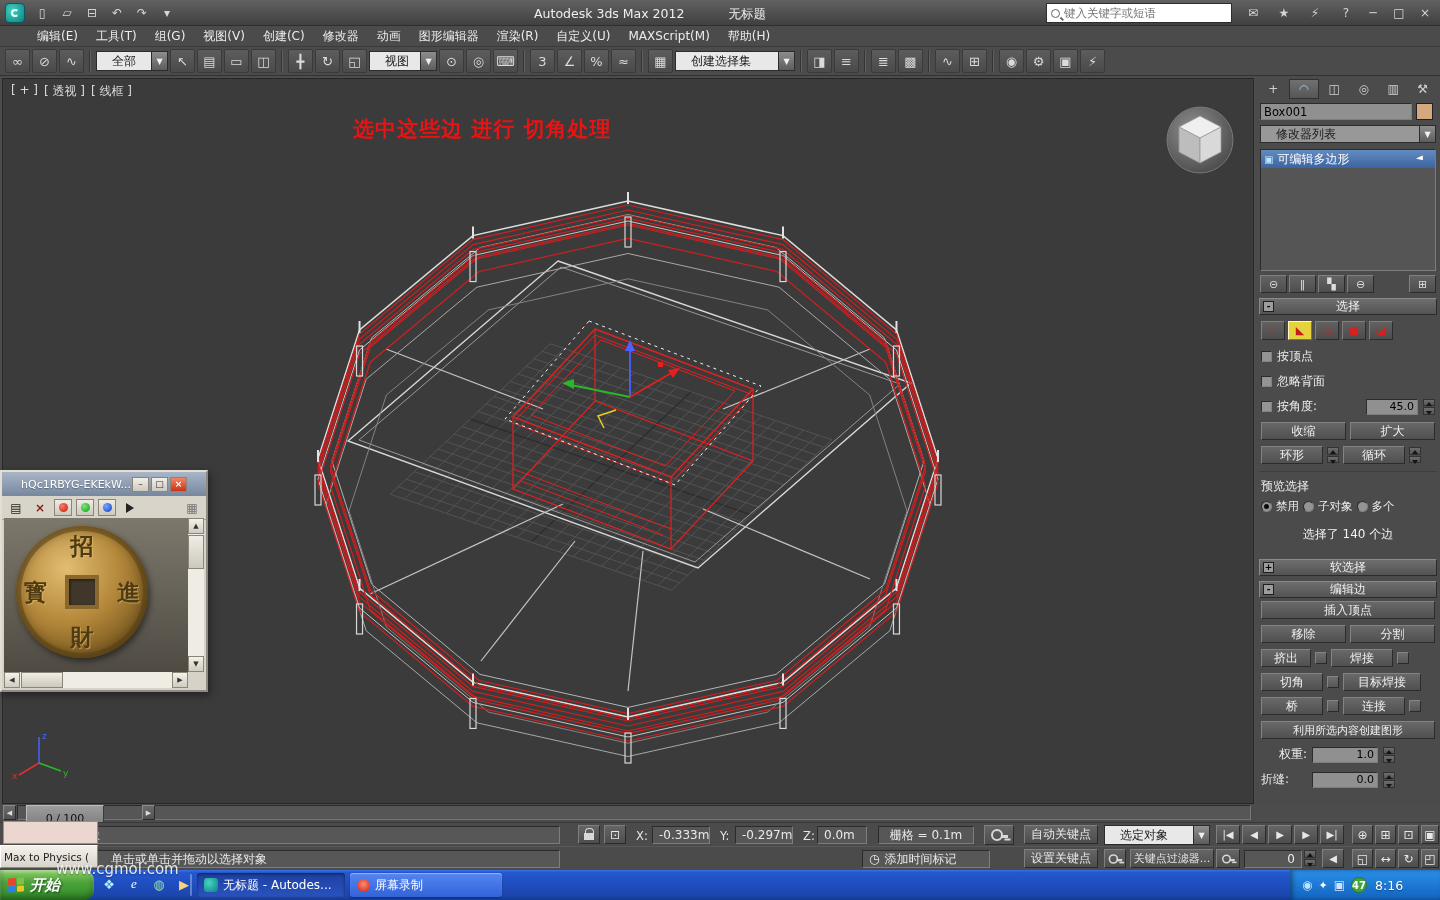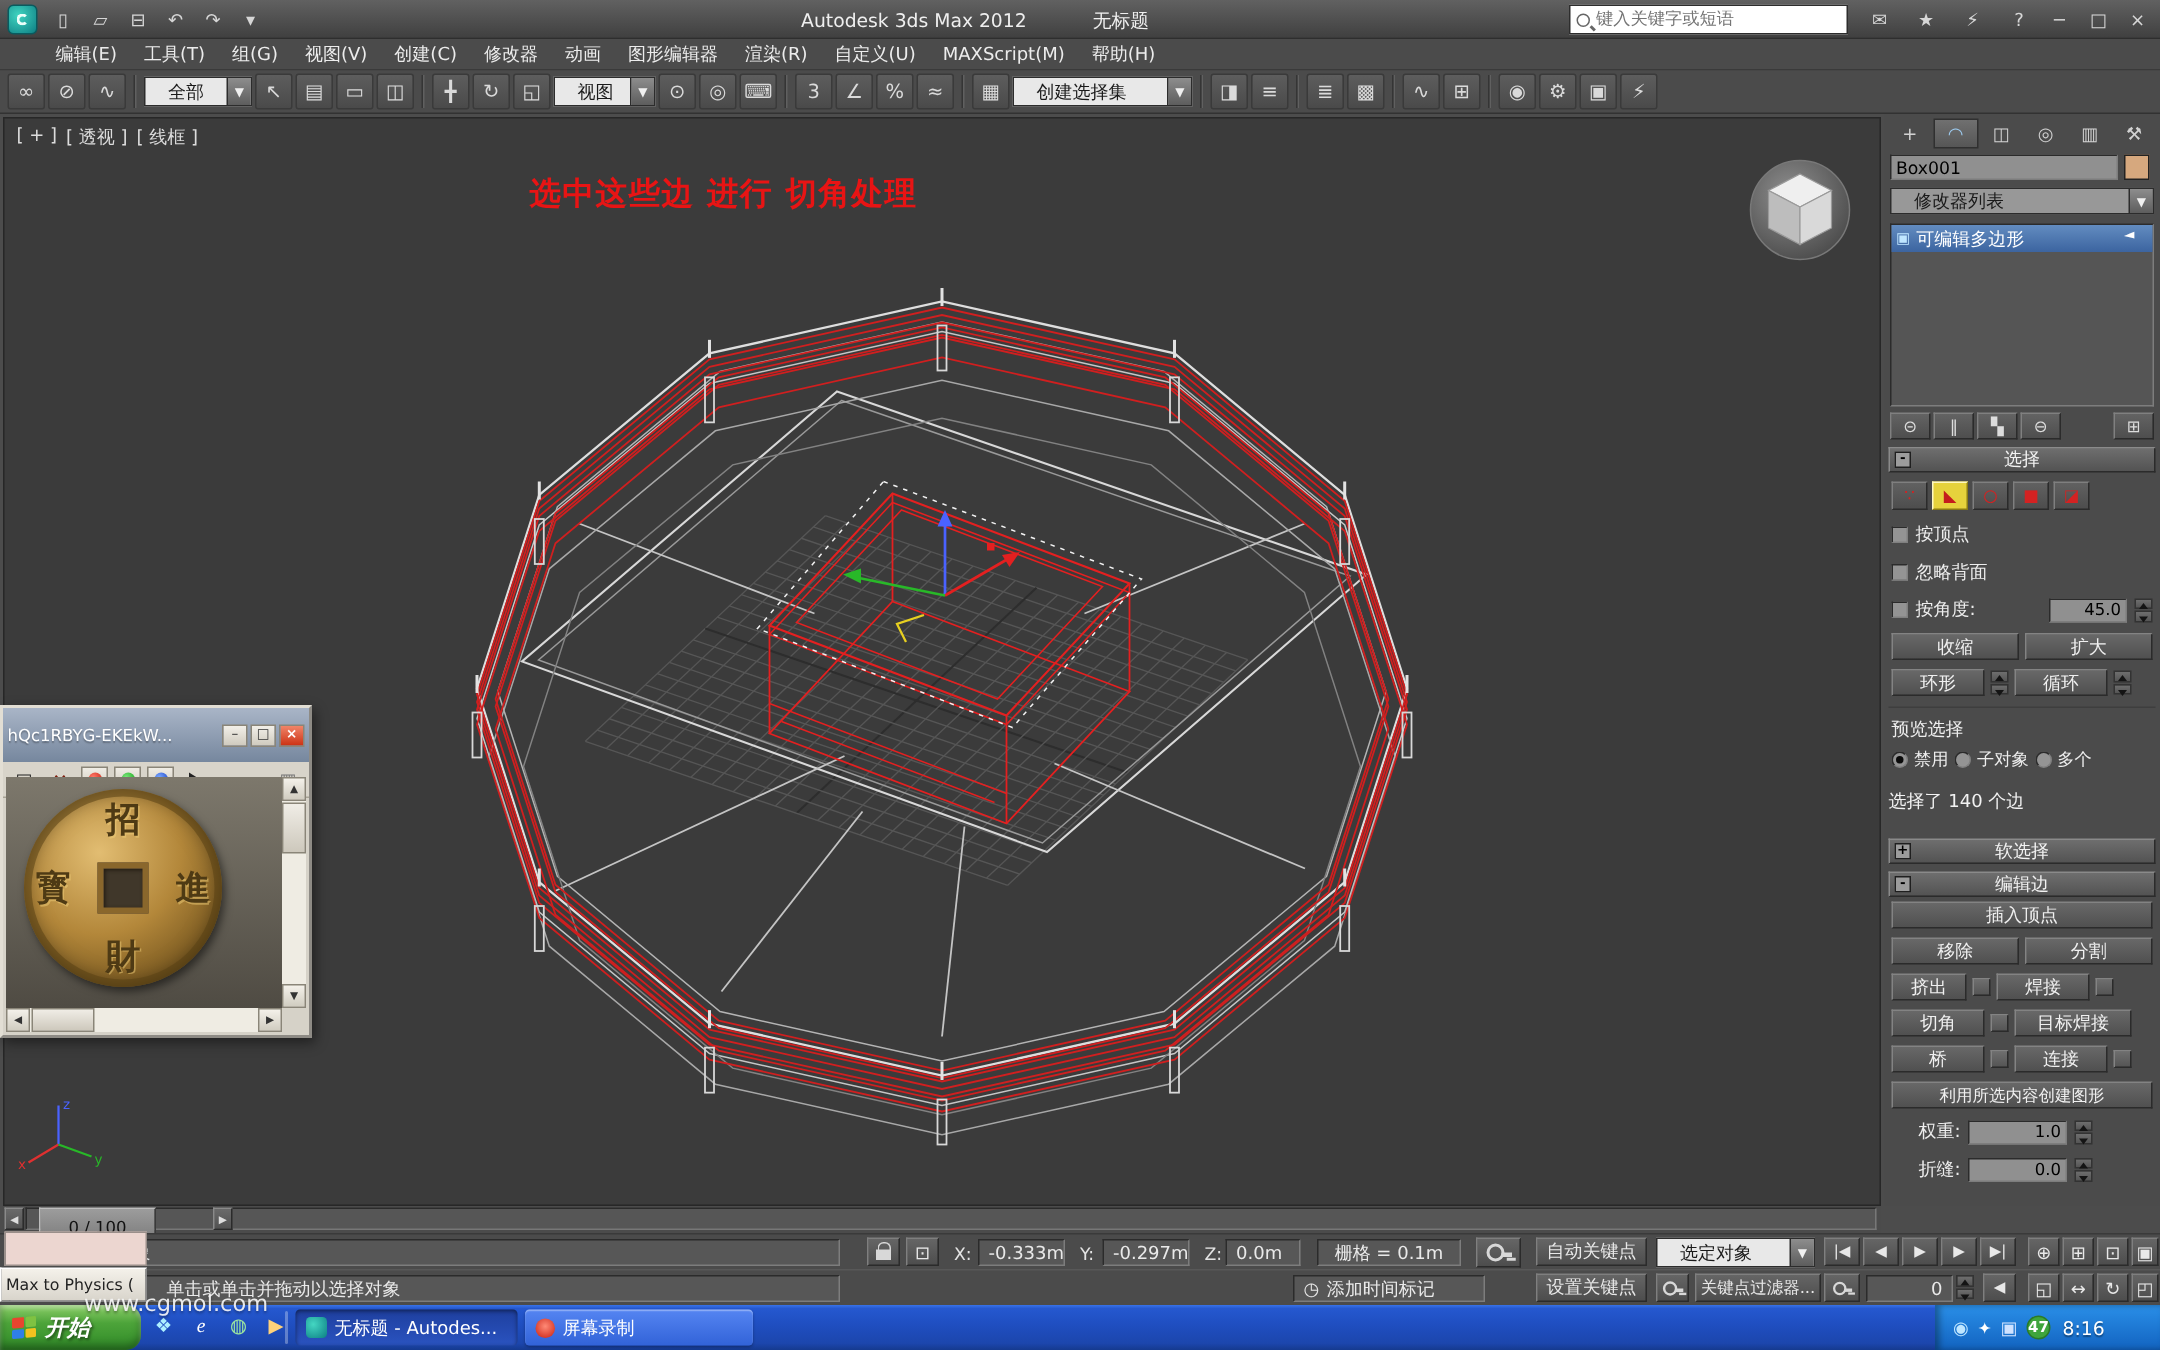--- a/index.html
+++ b/index.html
@@ -64,21 +64,21 @@
 .spin .up::after{content:"";position:absolute;left:1.5px;top:2px;border-left:3px solid transparent;border-right:3px solid transparent;border-bottom:4px solid #141414}
 .spin .dn::after{content:"";position:absolute;left:1.5px;top:3px;border-left:3px solid transparent;border-right:3px solid transparent;border-top:4px solid #141414}
 .brow{display:flex;gap:4px;padding:3px 2px;align-items:center}
 .pbtn3{height:18px;background:linear-gradient(#686868,#505050);border:1px solid;border-color:#838383 #2b2b2b #2b2b2b #838383;color:#f0f0f0;font-size:12px;display:flex;align-items:center;justify-content:center;white-space:nowrap}
 .w-half{flex:1}
 .setbox{width:12px;height:12px;background:linear-gradient(#6e6e6e,#555);border:1px solid;border-color:#838383 #2b2b2b #2b2b2b #838383;flex:none}
 .plabel{font-size:12px;color:#ededed;padding:6px 2px 1px;border-top:1px solid #3e3e3e;margin-top:4px}
 .radio-row{display:flex;align-items:center;gap:4px;padding:3px 2px;font-size:11.5px;color:#ededed}
 .rad{width:11px;height:11px;border-radius:50%;background:#949494;border:1px solid;border-color:#2b2b2b #808080 #808080 #2b2b2b;position:relative;flex:none}
 .rad.sel::after{content:"";position:absolute;inset:2px;border-radius:50%;background:#0a0a0a}
-.cp-status{font-size:12px;color:#f2f2f2;padding:9px 0 11px}
+.cp-status{text-align:center;font-size:12px;color:#f2f2f2;padding:9px 0 11px}
 
 #timeline{position:absolute;left:2px;top:804px;width:1252px;height:18px;background:#4b4b4b;z-index:8}
 #tl-track{position:absolute;left:15px;right:3px;top:1px;height:15px;background:#565656;border:1px solid;border-color:#2b2b2b #777 #777 #2b2b2b}
 #tl-handle{position:absolute;left:24px;top:1px;width:78px;height:27px;background:linear-gradient(#9c9c9c,#767676);border:1px solid;border-color:#bdbdbd #3a3a3a #3a3a3a #bdbdbd;color:#111;font-size:11px;display:flex;align-items:center;justify-content:center;z-index:2}
 .tl-arr{position:absolute;top:1px;width:13px;height:15px;background:linear-gradient(#6a6a6a,#525252);border:1px solid;border-color:#8a8a8a #2b2b2b #2b2b2b #8a8a8a;color:#ddd;font-size:7px;display:flex;align-items:center;justify-content:center;z-index:2}
 
 #status1{position:absolute;left:0;top:822px;width:1440px;height:24px;background:#4b4b4b;border-top:1px solid #3a3a3a;z-index:8}
 #status2{position:absolute;left:0;top:846px;width:1440px;height:24px;background:#4b4b4b;border-top:1px solid #585858;z-index:8}
 .sf{position:absolute;height:18px;top:3px;background:#575757;border:1px solid;border-color:#2b2b2b #7d7d7d #7d7d7d #2b2b2b;color:#e9e9e9;font-size:12px;display:flex;align-items:center;padding:0 6px;white-space:nowrap;overflow:hidden}
 .slabel{position:absolute;top:6px;font-size:11.5px;color:#e4e4e4}
@@ -103,21 +103,21 @@
 .tic2{width:13px;height:13px;border-radius:50%;background:radial-gradient(circle at 50% 40%,#ff8a76,#c81e10);flex:none}
 #tray{position:absolute;right:0;top:0;width:150px;height:30px;background:linear-gradient(#2a8fe8,#1263c0);box-shadow:inset 3px 0 4px rgba(0,0,0,.35);display:flex;align-items:center;gap:6px;padding:0 8px 0 12px}
 .badge{width:16px;height:16px;border-radius:50%;background:#3fa53c;border:1px solid #2a7a28;color:#fff;font-size:10px;font-weight:bold;display:flex;align-items:center;justify-content:center}
 #clock{color:#fff;font-size:12.5px;margin-left:2px;text-shadow:0 1px 1px rgba(0,0,0,.4)}
 
 #watermark{position:absolute;left:56px;top:860px;color:rgba(246,246,246,.92);font-size:15px;z-index:40;text-shadow:0 1px 2px rgba(0,0,0,.4)}
 #physbox{position:absolute;left:3px;top:821px;width:95px;height:23px;background:#ecd6d0;border:1px solid #9a8f8a;z-index:30}
 #physbar{position:absolute;left:0;top:845px;width:98px;height:23px;background:linear-gradient(#f4f1ea,#d8d4cb);border:1px solid;border-color:#fff #8a8a8a #8a8a8a #fff;z-index:30;display:flex;align-items:center;padding:0 3px;color:#222;font-size:10.5px;white-space:nowrap;overflow:hidden}
 
 #player{position:absolute;left:0;top:470px;width:208px;height:222px;background:#d6d2c8;border:2px outset #e2ded4;z-index:50;box-shadow:2px 3px 8px rgba(0,0,0,.45)}
-#p-title{height:36px;background:linear-gradient(#a9b5c7,#76879e);display:flex;align-items:center;padding:0 3px;gap:2px}
+#p-title{height:24px;background:linear-gradient(#a9b5c7,#76879e);display:flex;align-items:center;padding:0 19px;gap:2px}
 #p-title .pt{flex:1;color:#fff;font-size:11px;white-space:nowrap;overflow:hidden;text-shadow:0 1px 1px rgba(0,0,0,.3)}
 .wbtn{width:17px;height:15px;background:linear-gradient(#f2efe8,#cfcabe);border:1px solid #8a8578;font-size:9px;color:#333;display:flex;align-items:center;justify-content:center;flex:none}
 .wbtn.close{background:linear-gradient(#f08468,#cc3214);color:#fff;font-weight:bold}
 #p-tools{height:24px;background:#d8d4ca;border-bottom:1px solid #a8a396;display:flex;align-items:center;gap:4px;padding:0 4px}
 .pt-btn{width:20px;height:19px;display:flex;align-items:center;justify-content:center;font-size:12px;color:#222}
 .led{width:18px;height:17px;background:linear-gradient(#efece4,#cdc8bc);border:1px solid #8a8578;display:flex;align-items:center;justify-content:center}
 .led i{width:9px;height:9px;border-radius:50%;display:block}
 .spk{width:0;height:0;border:5px solid transparent;border-left:8px solid #222;margin-left:6px}
 #p-content{position:absolute;left:2px;top:46px;right:18px;bottom:18px;background:linear-gradient(#7d786c,#4f4b43);overflow:hidden}
 #coin{position:absolute;left:12px;top:8px;width:132px;height:132px;border-radius:50%;background:radial-gradient(circle at 38% 32%,#e2bd72,#b3873a 45%,#7d5c22 75%,#55401a);box-shadow:inset 0 0 0 5px rgba(90,65,20,.55),inset 0 0 14px rgba(0,0,0,.5),2px 3px 6px rgba(0,0,0,.5)}
@@ -502,21 +502,21 @@
       </div>
       <div class="crow">
         <span style="width:46px;text-align:right">权重:</span>
         <span class="num" style="width:66px">1.0</span>
         <span class="spin">
             <i class="up"></i>
             <i class="dn"></i>
           </span>
       </div>
       <div class="crow">
-        <span style="width:46px;text-align:right">折缝:</span>
+        <span style="width:46px;text-align:left">折缝:</span>
         <span class="num" style="width:66px">0.0</span>
         <span class="spin">
             <i class="up"></i>
             <i class="dn"></i>
           </span>
       </div>
     </div>
   </div>
 
   <div id="timeline">

